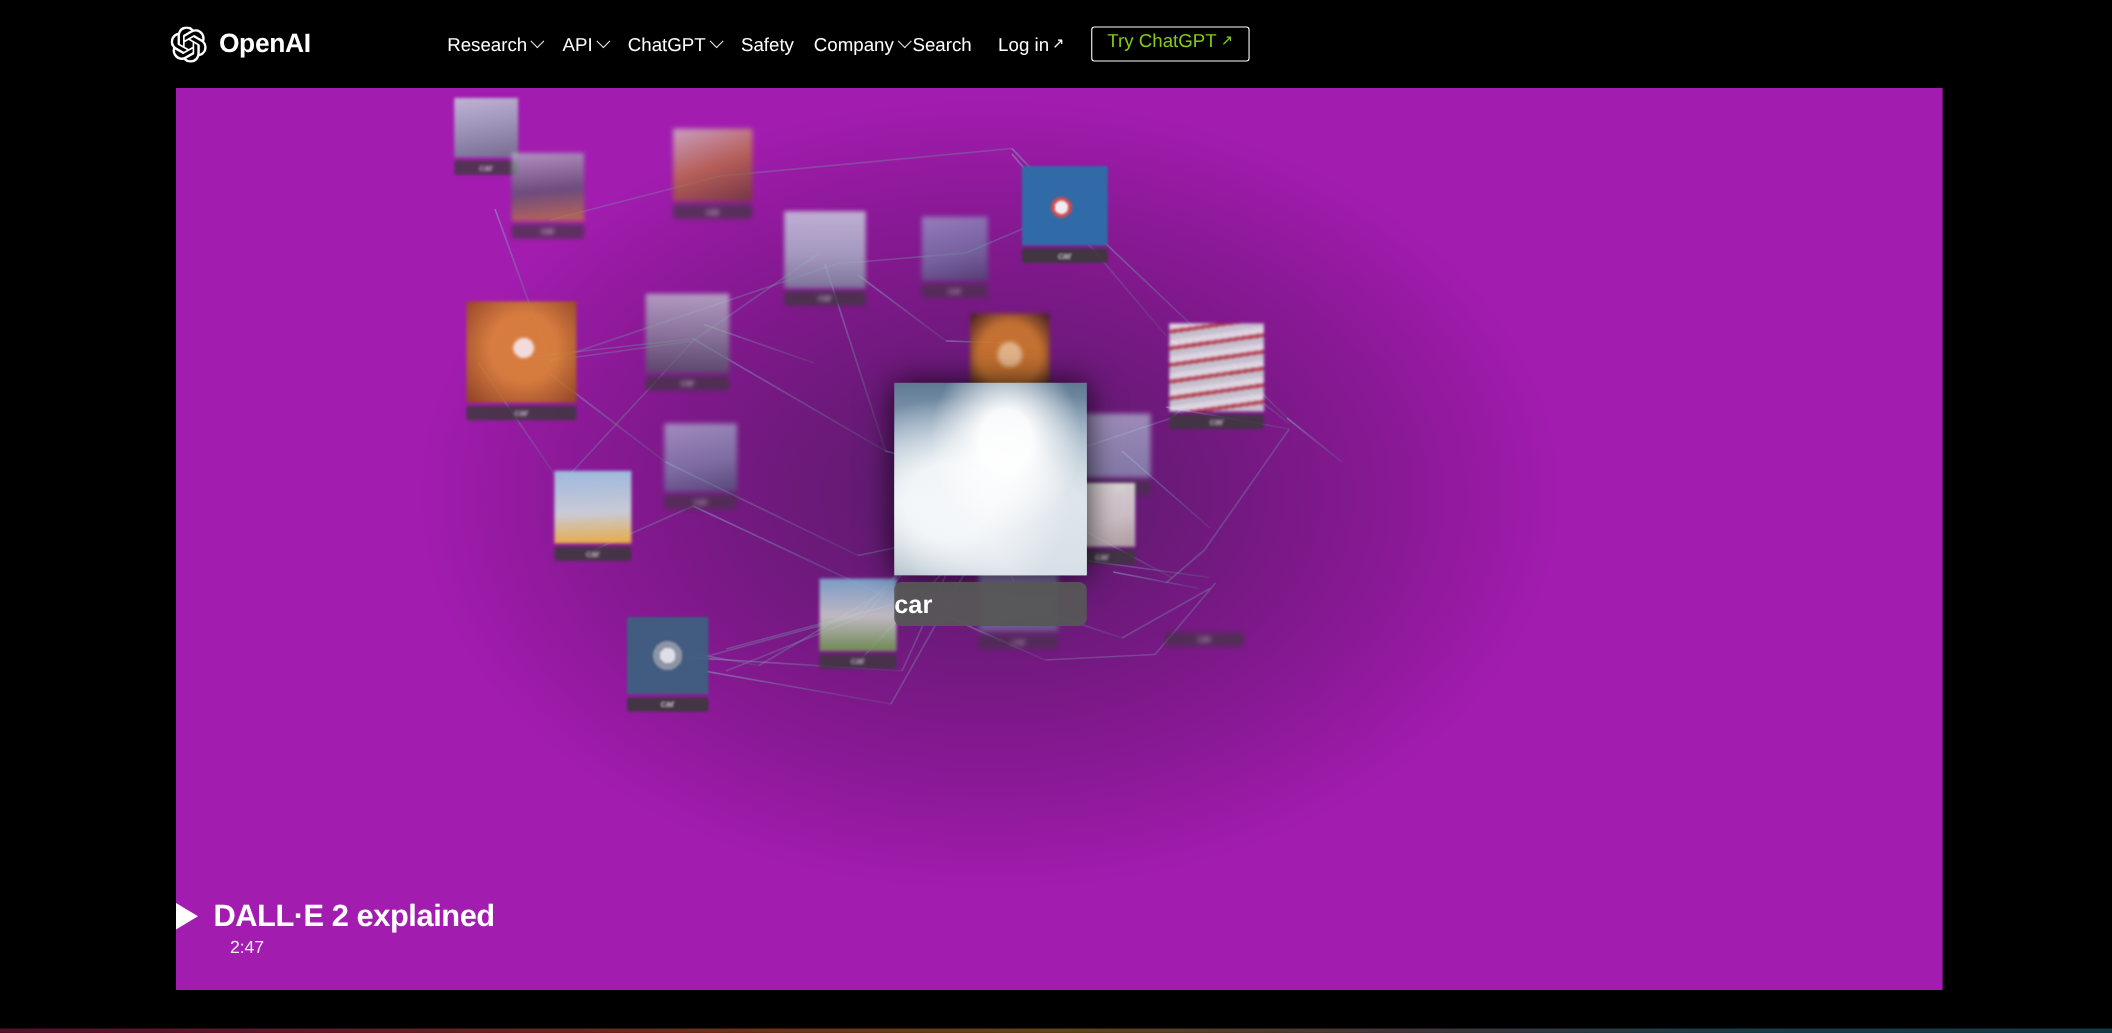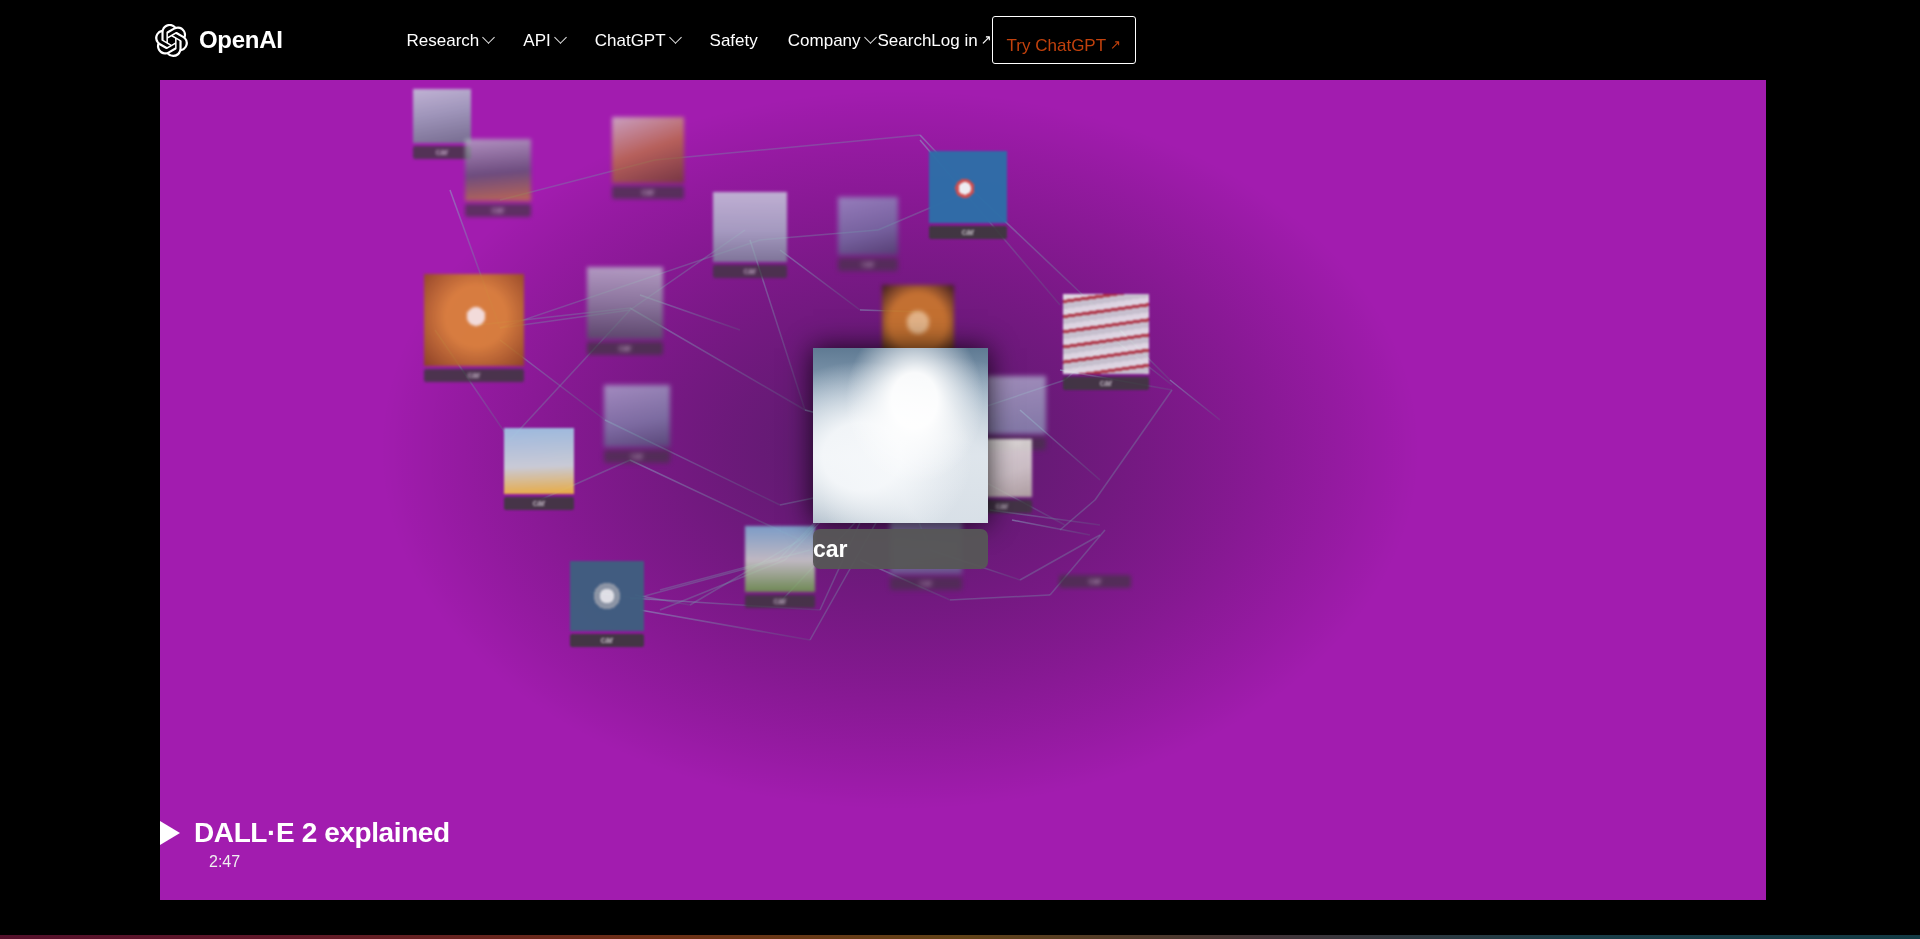--- a/index.html
+++ b/index.html
@@ -22,48 +22,48 @@
     display:flex; align-items:center; gap:11px;
     margin-left:155px; cursor:pointer;
   }
   .brand-logo{ width:33px; height:33px; display:block; }
   .brand-word{
     font-size:24px; font-weight:700; letter-spacing:-0.3px;
     color:#fff; line-height:1;
   }
 
   .nav-primary{
-    display:flex; align-items:center; gap:30px;
+    display:flex; align-items:center; gap:18px;
     margin-left:124px;
   }
   .nav-item{
     display:flex; align-items:center; gap:5px;
     font-size:17px; font-weight:400; color:#fff;
     cursor:pointer; white-space:nowrap; line-height:1;
   }
   .chev{
     display:inline-block; width:9px; height:9px;
     border-right:1.6px solid #e8e8e8;
     border-bottom:1.6px solid #e8e8e8;
     transform:translateY(-3px) rotate(45deg);
   }
 
   .nav-secondary{
-    display:flex; align-items:center; 
+    display:flex; align-items:center; gap:24px;
     margin-left:auto; margin-right:588px;
   }
   .nav-link{
     font-size:17px; color:#fff; cursor:pointer; white-space:nowrap;
     display:flex; align-items:center; gap:3px; line-height:1;
   }
   .arrow-ne{ font-size:13px; display:inline-block; transform:translateY(-1px); }
   .btn-cta{
-    font-size:17px; color:#c2410c; cursor:pointer; white-space:nowrap;
+    font-size:17px; color:#84cc16; cursor:pointer; white-space:nowrap;
     border:1px solid #ffffff; border-radius:3px;
-    padding:20px 14px 9px;
+    padding:4px 14px 9px;
     display:flex; align-items:center; gap:4px; line-height:1;
     background:transparent;
   }
 
   
   .hero{
     position:absolute; left:160px; top:80px;
     width:1606px; height:820px;
     background:#a21caf; overflow:hidden;
   }

